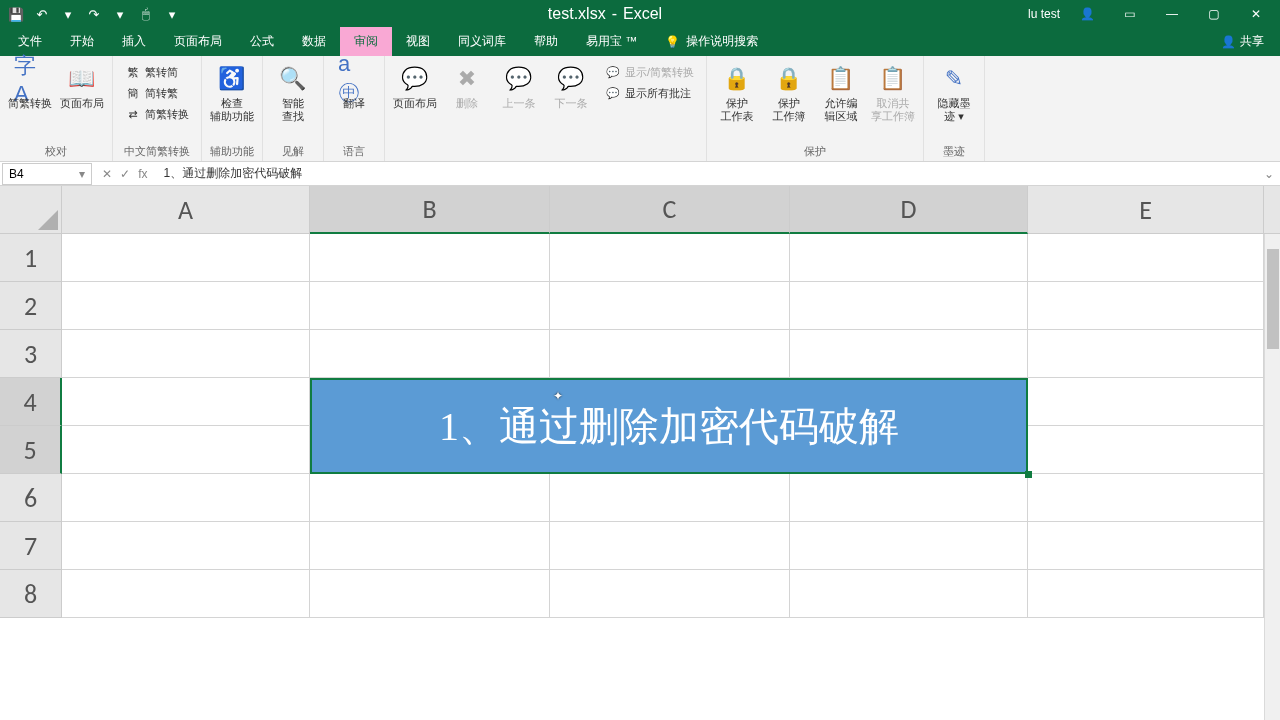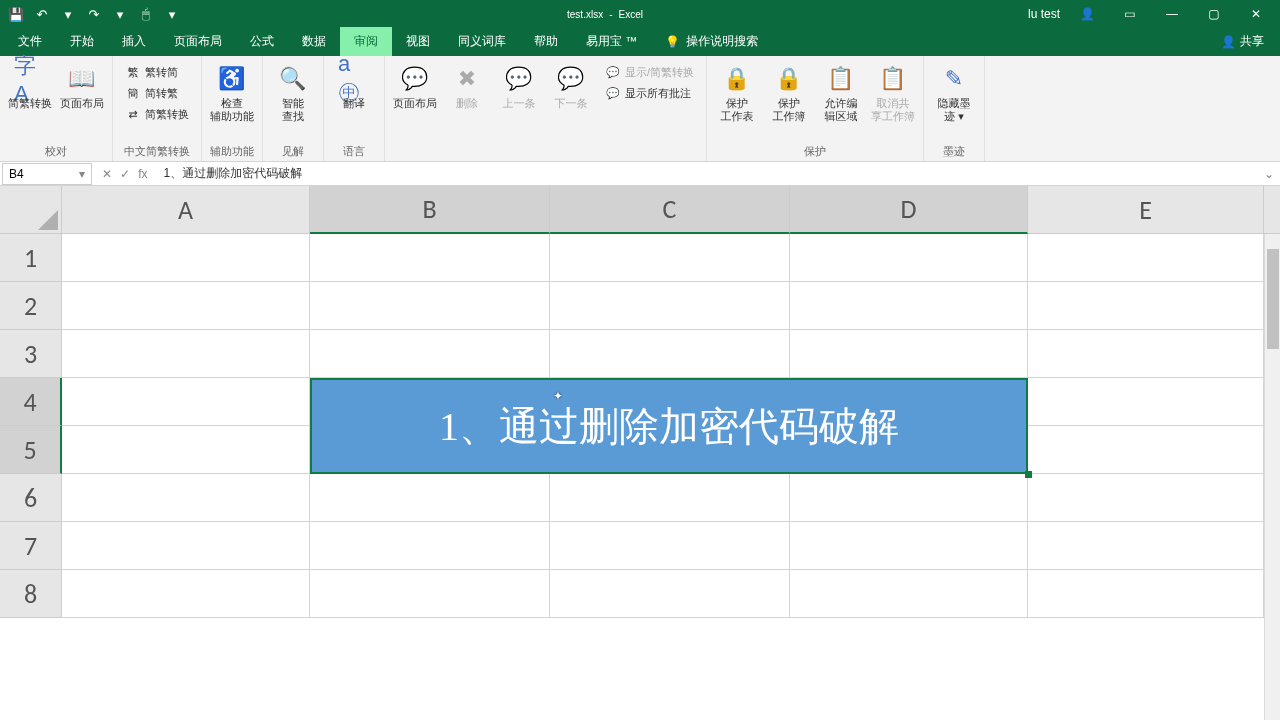--- a/index.html
+++ b/index.html
@@ -2,28 +2,28 @@
 <html><head>
 <meta charset="utf-8">
 <style>
 * { margin: 0; padding: 0; box-sizing: border-box; font-family: "Microsoft YaHei", "Segoe UI", sans-serif; }
 body { width: 1280px; height: 720px; overflow: hidden; background: #fff; font-size: 12px; }
 
 
 .title-bar { height: 28px; background: #0c6b3e; display: flex; align-items: center; color: #fff; }
 .qat { display: flex; align-items: center; padding: 0 4px; gap: 2px; }
 .qat-btn { width: 24px; height: 24px; display: flex; align-items: center; justify-content: center; color: #fff; font-size: 13px; }
-.title-center { flex: 1; display: flex; justify-content: center; align-items: center; gap: 6px; font-size: 10px; }
+.title-center { flex: 1; display: flex; justify-content: center; align-items: center; gap: 6px; font-size: 16px; }
 .title-right { display: flex; align-items: center; gap: 2px; padding-right: 4px; }
 .win-btn { width: 40px; height: 28px; display: flex; align-items: center; justify-content: center; font-size: 12px; }
 
 
 .tabs { height: 28px; background: #0c6b3e; display: flex; align-items: flex-end; color: #fff; padding: 0 4px; }
 .tab { padding: 6px 14px; font-size: 12px; cursor: pointer; }
-.tab.active { background: #86efac; color: #0c6b3e; }
+.tab.active { background: #f9a8d4; color: #0c6b3e; }
 .tabs-right { margin-left: auto; display: flex; align-items: center; padding: 6px 12px; gap: 4px; }
 
 
 .ribbon { height: 106px; background: #f3f3f3; border-bottom: 1px solid #d4d4d4; display: flex; }
 .ribbon-group { display: flex; flex-direction: column; border-right: 1px solid #e1e1e1; padding: 3px 6px 2px; }
 .ribbon-group-content { flex: 1; display: flex; align-items: flex-start; gap: 4px; }
 .ribbon-group-label { text-align: center; font-size: 11px; color: #666; padding-top: 2px; }
 .big-btn { display: flex; flex-direction: column; align-items: center; justify-content: flex-start; width: 48px; padding: 4px 2px; cursor: pointer; }
 .big-btn .icon { width: 32px; height: 32px; display: flex; align-items: center; justify-content: center; font-size: 22px; margin-bottom: 2px; }
 .big-btn .lbl { font-size: 11px; text-align: center; line-height: 13px; color: #333; }

